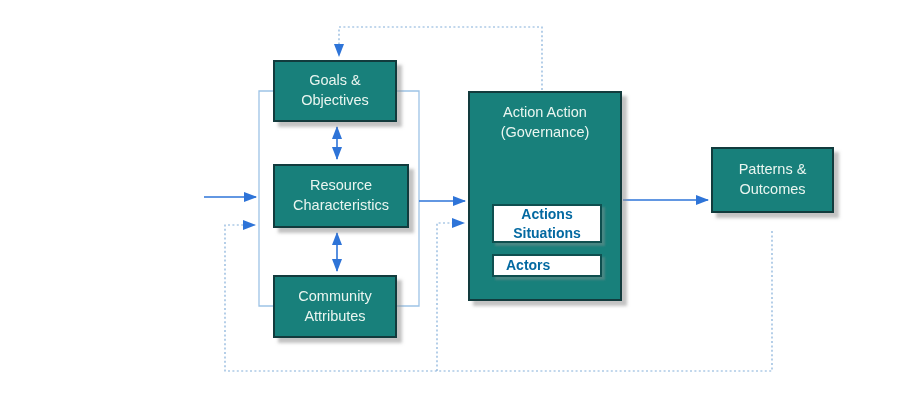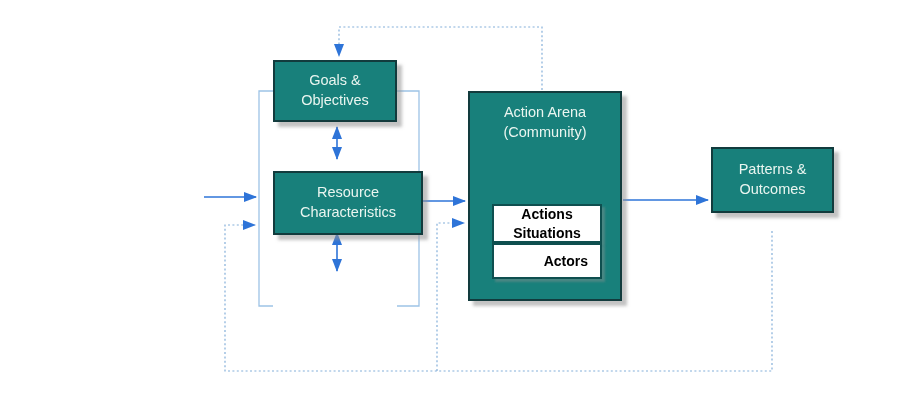--- a/index.html
+++ b/index.html
@@ -29,47 +29,47 @@
     align-items: center;
     justify-content: center;
     text-align: center;
     font-size: 14.5px;
     line-height: 1.35;
     box-shadow: 5px 5px 3px rgba(145,145,145,0.55);
   }
   .node .label { padding: 0 8px; }
   #node-background-environment { left: 78px;  top: 163px; width: 125px; height: 66px; }
   #node-goals-objectives       { left: 273px; top: 60px;  width: 124px; height: 62px; }
-  #node-resource-characteristics { left: 273px; top: 164px; width: 150px; height: 64px; margin-top: 7px; }
+  #node-resource-characteristics { left: 273px; top: 164px; width: 136px; height: 64px; }
   #node-community-attributes   { left: 273px; top: 275px; width: 124px; height: 63px; }
   #node-patterns-outcomes      { left: 711px; top: 147px; width: 123px; height: 66px; }
   #node-action-arena {
     left: 468px; top: 91px; width: 154px; height: 210px;
     flex-direction: column;
     justify-content: flex-start;
     padding-top: 10px;
   }
   #node-action-arena .label { padding: 0 12px; }
   .inner-node {
     position: absolute;
     box-sizing: border-box;
     background: #FFFFFF;
     border: 2px solid #0E4F4F;
-    color: #000000;
+    color: #0369a1;
     font-weight: bold;
     font-size: 14px;
     line-height: 1.3;
     display: flex;
     align-items: center;
-    justify-content: flex-end;
+    justify-content: flex-start;
     text-align: center;
     box-shadow: 3px 3px 2px rgba(145,145,145,0.4);
   }
   #node-action-situations { left: 22px; top: 111px; width: 110px; height: 39px; }
-  #node-actors            { left: 22px; top: 150px; width: 110px; height: 36px; }
+  #node-actors            { left: 22px; top: 161px; width: 110px; height: 23px; }
 </style>
 </head>
 <body>
 
 <div class="stage">
 
   <svg class="connector-layer" width="914" height="400" viewBox="0 0 914 400" xmlns="http://www.w3.org/2000/svg">
     <defs>
       <marker id="ah-end" markerUnits="userSpaceOnUse" markerWidth="13" markerHeight="10" refX="12" refY="5" orient="auto">
         <path d="M0,0 L13,5 L0,10 Z" fill="#2E74D8"></path>
@@ -96,23 +96,26 @@
 
 
   <div class="node" id="node-goals-objectives">
     <span class="label">Goals &amp; Objectives</span>
   </div>
 
   <div class="node" id="node-resource-characteristics">
     <span class="label">Resource Characteristics</span>
   </div>
 
+  <div class="node" id="node-community-attributes">
+    <span class="label">Community Attributes</span>
+  </div>
 
   <div class="node" id="node-action-arena">
-    <span class="label">Action Arena (Community)</span>
+    <span class="label">Action Action (Governance)</span>
     <div class="inner-node" id="node-action-situations">
       <span class="label">Actions Situations</span>
     </div>
     <div class="inner-node" id="node-actors">
       <span class="label">Actors</span>
     </div>
   </div>
 
   <div class="node" id="node-patterns-outcomes">
     <span class="label">Patterns &amp; Outcomes</span>

